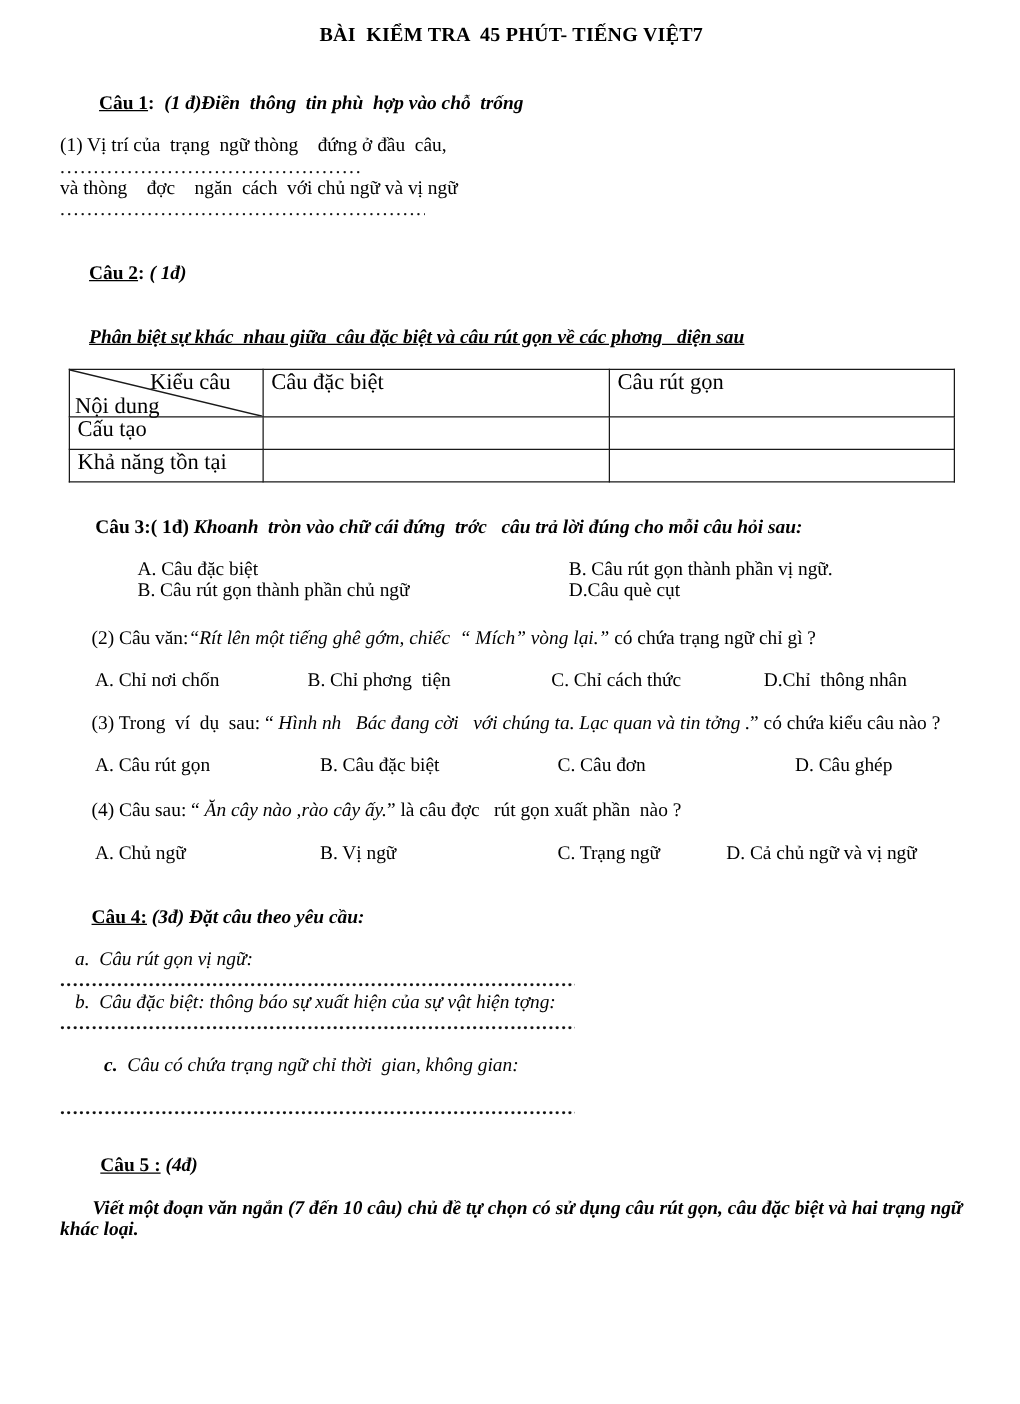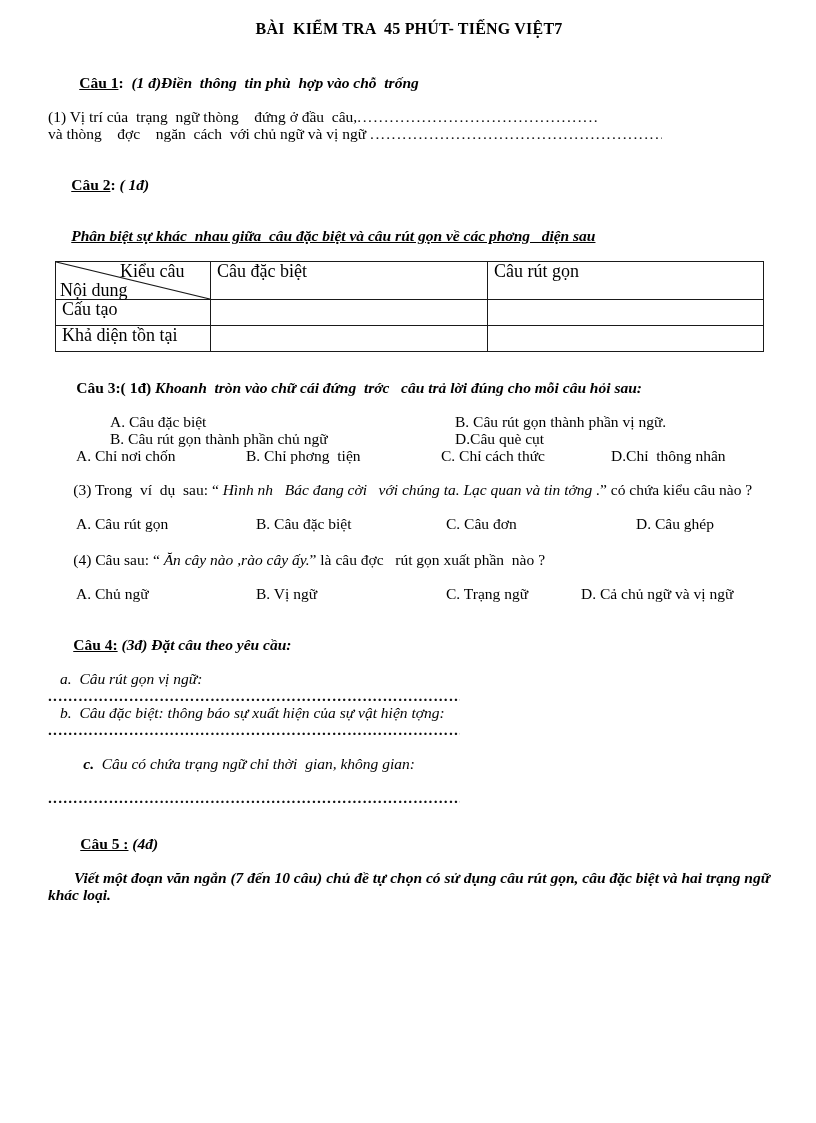--- a/index.html
+++ b/index.html
@@ -14,21 +14,21 @@
   .content{position:absolute;left:48px;right:46px;top:20px;}
   .line{white-space:pre-wrap;}
   .b{font-weight:bold;}
   .i{font-style:italic;}
   .u{text-decoration:underline;}
   .title{
     text-align:center;font-weight:bold;font-size:16px;
     white-space:pre-wrap;letter-spacing:.2px;
   }
   .q1-heading{margin-top:20px;padding-left:8px;}
-  .dotline{display:flex;align-items:baseline;}
+  .dotline{display:flex;align-items:baseline;flex-direction:column;}
   .dots{overflow:hidden;white-space:nowrap;flex:none;letter-spacing:1.5px;color:#111;}
   .q1-dots1{width:240px;}
   .q1-dots2{width:292px;}
   .q2-heading{margin-top:17px;}
   .exam-table{
     border-collapse:collapse;margin-left:7px;margin-top:0;
     width:708px;table-layout:fixed;
   }
   .exam-table td{
     border:1.5px solid #1a1a1a;padding:1px 6px;vertical-align:top;
@@ -104,38 +104,41 @@
         </td>
         <td>Câu đặc biệt</td>
         <td>Câu rút gọn</td>
       </tr>
       <tr style="height:26px">
         <td>Cấu tạo</td>
         <td></td>
         <td></td>
       </tr>
       <tr style="height:26px">
-        <td>Khả diện tồn tại</td>
+        <td>Khả năng tồn tại</td>
         <td></td>
         <td></td>
       </tr>
     </tbody>
       </table>
 
     <div class="line q3-heading">
       <span class="b">Câu 3:( 1đ)</span><span class="b i"> Khoanh  tròn vào chữ cái đứng  trớc   câu trả lời đúng cho mỗi câu hỏi sau:</span>
     </div>
 
     <div class="optrow2">
       <span class="opt-left">A. Câu đặc biệt</span><span>B. Câu rút gọn thành phần vị ngữ.</span>
     </div>
     <div class="optrow2">
       <span class="opt-left">B. Câu rút gọn thành phần chủ ngữ</span><span>D.Câu què cụt</span>
     </div>
 
+    <div class="line qline s2q">
+      <span>(2) Câu văn:</span><span class="i">“Rít lên một tiếng ghê gớm, chiếc  “ Mích” vòng lại.”</span><span> có chứa trạng ngữ chỉ gì ?</span>
+    </div>
     <div class="optrow4">
       <span style="width:170px">A. Chỉ nơi chốn</span><span style="width:195px">B. Chỉ phơng  tiện</span><span style="width:170px">C. Chỉ cách thức</span><span>D.Chỉ  thông nhân</span>
     </div>
 
     <div class="line qline">
       <span>(3) Trong  ví  dụ  sau: “ </span><span class="i">Hình nh   Bác đang cời   với chúng ta. Lạc quan và tin tởng .</span><span>” có chứa kiểu câu nào ?</span>
     </div>
     <div class="optrow4">
       <span style="width:180px">A. Câu rút gọn</span><span style="width:190px">B. Câu đặc biệt</span><span style="width:190px">C. Câu đơn</span><span>D. Câu ghép</span>
     </div>

